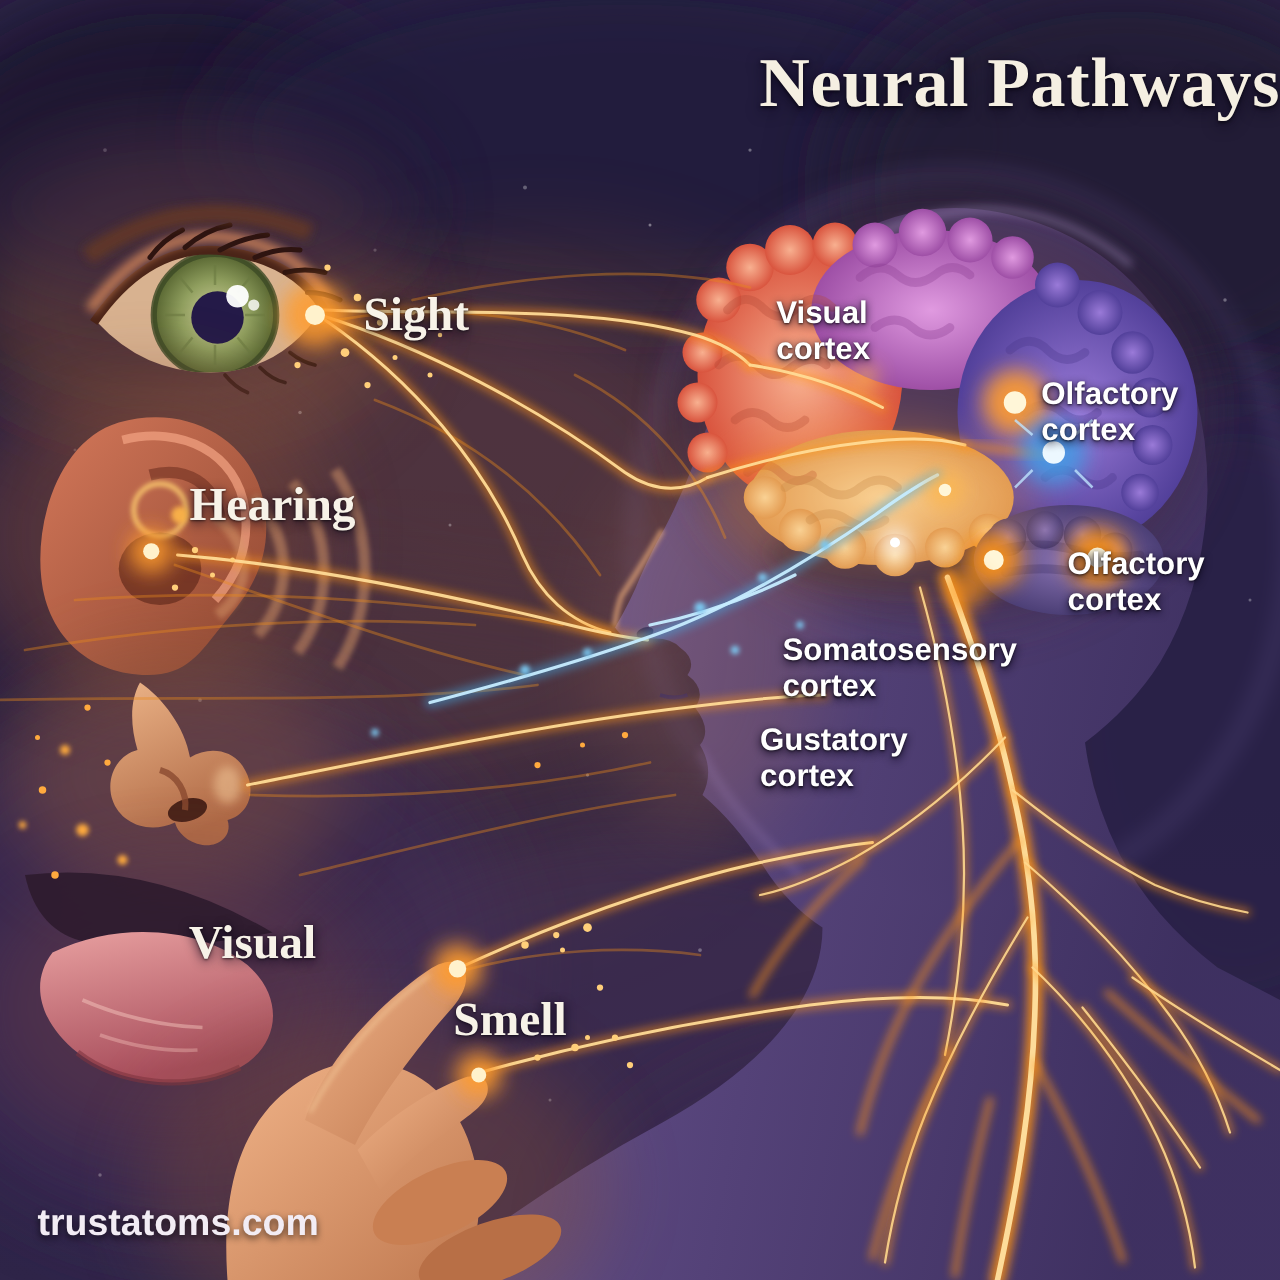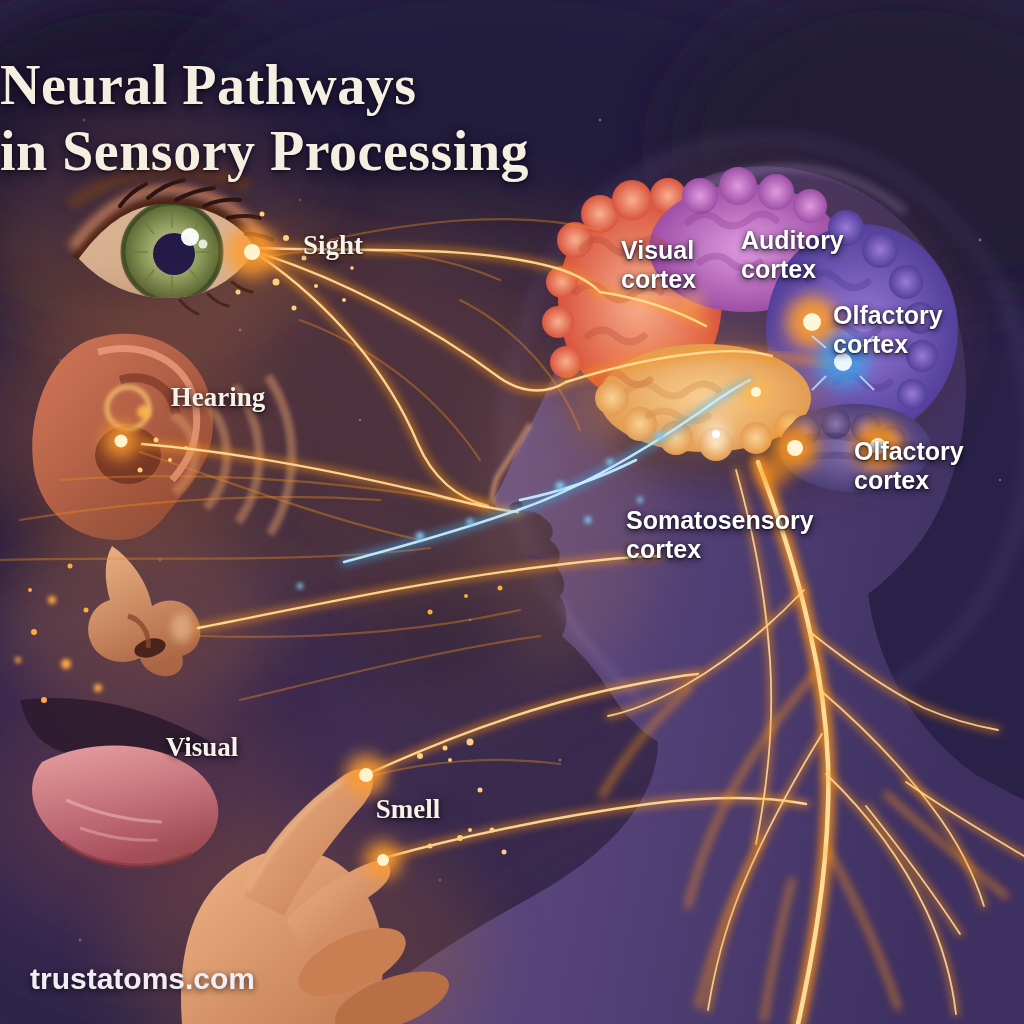--- a/index.html
+++ b/index.html
@@ -1,26 +1,26 @@
 <!DOCTYPE html>
 <html style="--title-text: #f5efe2; --label-text: #f7f2e8; --cortex-text: #ffffff; --watermark-text: #f2ecf4; --glow-orange: #ff9416; --glow-core: #ffdb96; --blue-stream: #45aeea; --background-indigo: #261e40; --face-purple: #6a5a92; --brain-frontal-orange: #e0654a; --brain-parietal-magenta: #b868c0; --brain-occipital-purple: #6a52b0; --brain-temporal-cream: #ecc890; --skin-warm: #d98a5e;"><head>
 <meta charset="utf-8">
 <style>
   html,body{margin:0;padding:0;background:#000;}
   .stage{position:relative;width:1024px;height:1024px;overflow:hidden;background:#261e40;
          font-family:"Liberation Sans",sans-serif;}
   .stage svg{position:absolute;left:0;top:0;}
 
   
-  .title{position:absolute;top:52px;left:0;width:100%;text-align:left;
+  .title{position:absolute;top:34px;left:0;width:100%;text-align:right;
          font-family:"Liberation Serif","DejaVu Serif",serif;font-weight:700;
          font-size:56px;line-height:1.18;color:var(--title-text,#f5efe2);
          text-shadow:0 3px 12px rgba(10,5,25,.8),0 1px 3px rgba(0,0,0,.6);letter-spacing:.5px;}
   .sense{position:absolute;transform:translateX(-50%);white-space:nowrap;
-         font-family:"Liberation Serif","DejaVu Serif",serif;font-weight:700;font-size:27px;
+         font-family:"Liberation Serif","DejaVu Serif",serif;font-weight:700;font-size:38px;
          color:var(--label-text,#f7f2e8);text-shadow:0 2px 9px rgba(10,5,25,.85),0 1px 2px rgba(0,0,0,.6);text-align:center;}
   .cortex{position:absolute;transform:translateX(-50%);
           font-size:25px;font-weight:700;line-height:1.16;color:var(--cortex-text,#ffffff);
           text-shadow:0 2px 7px rgba(10,5,25,.9),0 1px 2px rgba(0,0,0,.7);}
   .watermark{position:absolute;left:30px;top:962px;font-size:30px;font-weight:700;
              color:var(--watermark-text,#f2ecf4);text-shadow:0 2px 6px rgba(0,0,0,.65);}
 
   
   .sw{fill:none;stroke:var(--glow-orange,#ff8c14);stroke-width:7;opacity:.6;stroke-linecap:round;filter:url(#b4);}
   .sc{fill:none;stroke:var(--glow-core,#ffdb96);stroke-width:2.4;opacity:.95;stroke-linecap:round;}
@@ -478,28 +478,27 @@
             <path d="M 860 348 L 874 336"></path>
             <path d="M 826 376 L 812 390"></path>
             <path d="M 860 376 L 874 390"></path>
       </g>
     </g>
   </g>
 </svg>
 
   <header class="title">
     <div>Neural Pathways</div>
-    <div>in Sensory Processing</div>
   </header>
 
   <div class="sense" style="left:333px;top:230px">Sight</div>
   <div class="sense" style="left:218px;top:382px">Hearing</div>
   <div class="sense" style="left:202px;top:732px">Visual</div>
   <div class="sense" style="left:408px;top:794px">Smell</div>
 
   <div class="cortex" style="left:676px;top:236px;width:110px">Visual cortex</div>
-  <div class="cortex" style="left:806px;top:226px;width:130px">Auditory cortex</div>
   <div class="cortex" style="left:903px;top:301px;width:140px">Olfactory cortex</div>
   <div class="cortex" style="left:924px;top:437px;width:140px">Olfactory cortex</div>
   <div class="cortex" style="left:721px;top:506px;width:190px">Somatosensory cortex</div>
+  <div class="cortex" style="left:678px;top:578px;width:140px">Gustatory cortex</div>
 
   <div class="watermark">trustatoms.com</div>
 </div>
 
 </body></html>

